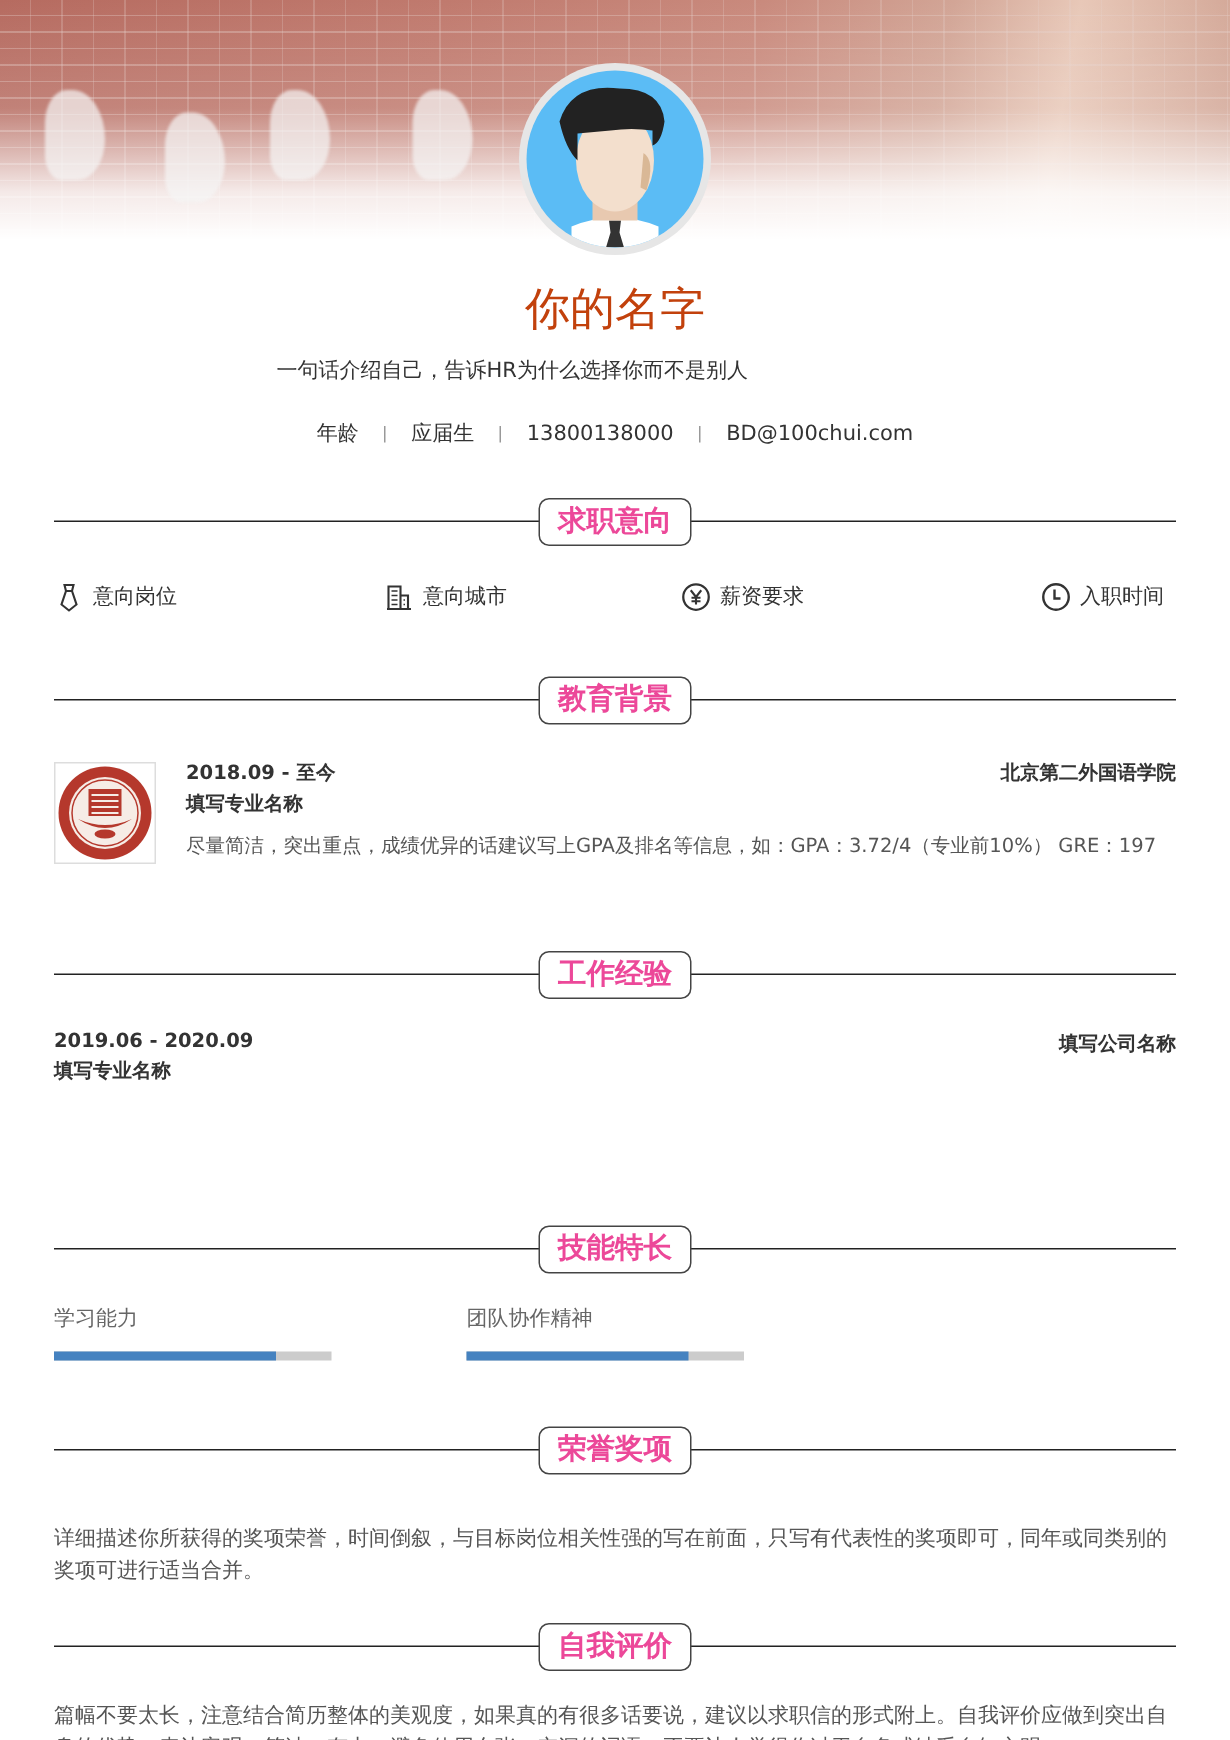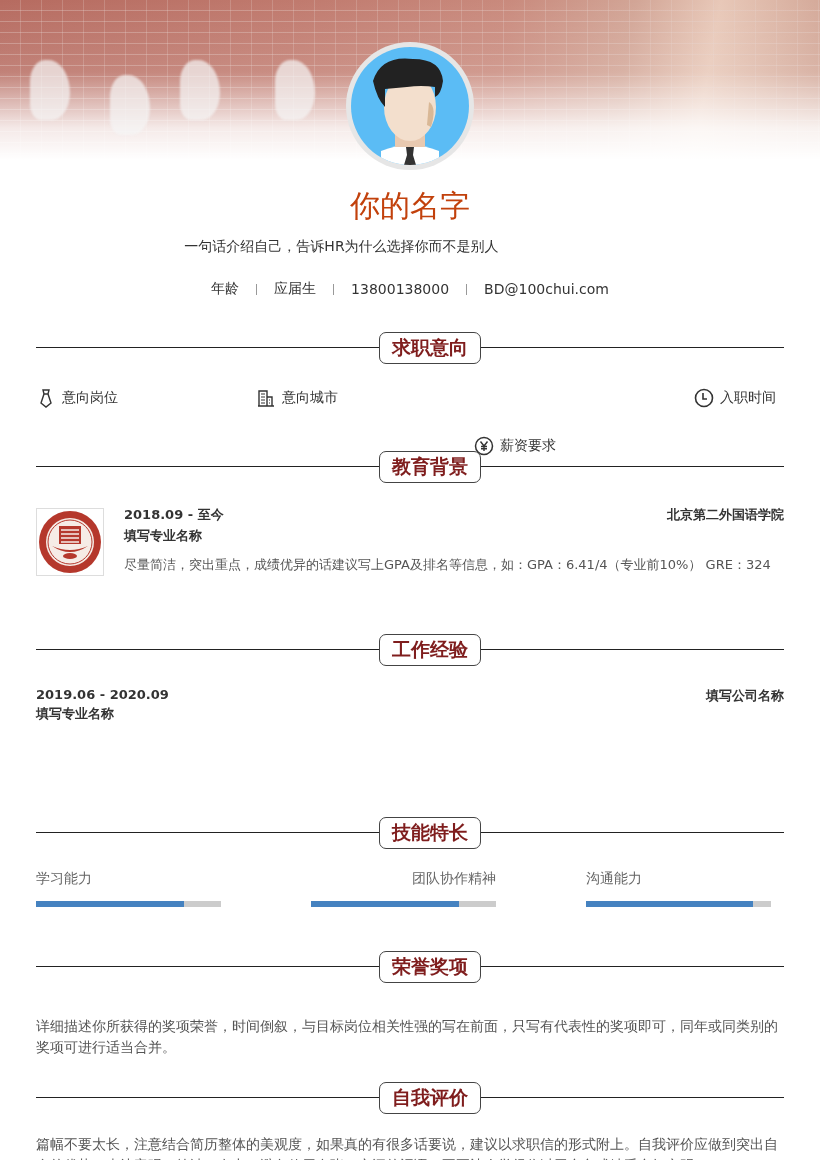--- a/index.html
+++ b/index.html
@@ -25,21 +25,21 @@
     .name { position: absolute; left: 0; width: 820px; top: 186px; text-align: center; font-size: 30px; color: #c2410c; }
     .intro { position: absolute; left: 0; width: 683px; top: 238px; text-align: center; font-size: 14px; color: #333; }
     .info-row { position: absolute; left: 0; width: 820px; top: 280px; display: flex; justify-content: center; align-items: center; font-size: 14px; color: #333; text-align: center; }
     .info-row .sep { width: 1px; height: 11px; background: #999; margin: 0 17px; }
 
     .section-title { position: absolute; left: 36px; width: 748px; height: 32px; }
     .section-title .line { position: absolute; left: 0; right: 0; top: 15px; height: 1px; background: #222; }
     .section-title .box {
       position: absolute; left: 323px; top: 0; width: 102px; height: 32px;
       border: 1.5px solid #444; border-radius: 7px; background: #fff;
-      text-align: center; line-height: 29px; font-size: 19px; font-weight: bold; color: #7f1d1d; margin-left: 20px;
+      text-align: center; line-height: 29px; font-size: 19px; font-weight: bold; color: #ec4899;
     }
 
     .intent-row { position: absolute; left: 36px; width: 748px; top: 388px; height: 22px; font-size: 14px; color: #333; }
     .intent-item { position: absolute; top: 0; display: flex; align-items: center; }
     .intent-item svg { margin-right: 6px; }
 
     .edu { position: absolute; left: 36px; top: 508px; width: 748px; }
     .logo { position: absolute; left: 0; top: 0; width: 68px; height: 68px; border: 1px solid #ddd; background: #fff; display: flex; align-items: center; justify-content: center; }
     .row-title { font-size: 13px; font-weight: bold; color: #333; }
     .right-title { position: absolute; right: 0; font-size: 13px; font-weight: bold; color: #333; }
@@ -98,21 +98,21 @@
     </svg>
     <span>意向岗位</span>
   </div>
   <div class="intent-item" style="left:220px;">
     <svg width="20" height="20" viewBox="0 0 20 20">
       <path d="M3 18 L3 3 L11 3 L11 18 M11 9 L16 9 L16 18 M2 18 L18 18" fill="none" stroke="#333" stroke-width="1.4"></path>
       <path d="M5 6 H9 M5 9 H9 M5 12 H9 M5 15 H9 M13 12 H14 M13 15 H14" stroke="#333" stroke-width="1"></path>
     </svg>
     <span>意向城市</span>
   </div>
-  <div class="intent-item" style="left:438px;margin-top:48px;">
+  <div class="intent-item" style="left:418px;">
     <svg width="20" height="20" viewBox="0 0 20 20">
       <circle cx="10" cy="10" r="8.5" fill="none" stroke="#333" stroke-width="1.5"></circle>
       <path d="M6.5 5.5 L10 10 L13.5 5.5 M10 10 L10 15 M7 10.5 H13 M7 12.8 H13" fill="none" stroke="#333" stroke-width="1.4"></path>
     </svg>
     <span>薪资要求</span>
   </div>
   <div class="intent-item" style="left:658px;">
     <svg width="20" height="20" viewBox="0 0 20 20">
       <circle cx="10" cy="10" r="8.5" fill="none" stroke="#333" stroke-width="1.6"></circle>
       <path d="M9 5 L9 11 L13 11" fill="none" stroke="#333" stroke-width="1.6"></path>
@@ -135,21 +135,21 @@
       <rect x="21" y="16" width="22" height="18" fill="#b5382c"></rect>
       <path d="M23 20 H41 M23 24 H41 M23 28 H41 M23 32 H41" stroke="#f6ece6" stroke-width="1.3"></path>
       <path d="M14 36 Q32 48 50 36 Q32 44 14 36 Z" fill="#b5382c"></path>
       <ellipse cx="32" cy="46" rx="7" ry="3" fill="#b5382c"></ellipse>
     </svg>
   </div>
   <div style="position:absolute; left:88px; top:-2px; width:660px;">
     <div class="row-title">2018.09 - 至今</div>
     <div class="right-title" style="top:0;">北京第二外国语学院</div>
     <div class="row-title" style="margin-top:3px;">填写专业名称</div>
-    <div class="desc" style="margin-top:9px;">尽量简洁，突出重点，成绩优异的话建议写上GPA及排名等信息，如：GPA：6.41/4（专业前10%） GRE：324</div>
+    <div class="desc" style="margin-top:9px;">尽量简洁，突出重点，成绩优异的话建议写上GPA及排名等信息，如：GPA：3.72/4（专业前10%） GRE：197</div>
   </div>
 </div>
 
 <div class="section-title" style="top:634px;">
   <div class="line"></div>
   <div class="box">工作经验</div>
 </div>
 
 <div style="position:absolute; left:36px; top:687px; width:748px;">
   <div class="row-title">2019.06 - 2020.09</div>
@@ -162,30 +162,24 @@
   <div class="box">技能特长</div>
 </div>
 
 <div class="skills">
   <div class="skill" style="left:0;">
     <div class="label">学习能力</div>
     <div class="track">
         <div class="fill" style="width: 80%; background: rgb(69, 130, 192);"></div>
       </div>
   </div>
-  <div class="skill" style="left:275px;text-align:right;">
+  <div class="skill" style="left:275px;">
     <div class="label">团队协作精神</div>
     <div class="track">
         <div class="fill" style="width: 80%; background: rgb(69, 130, 192);"></div>
-      </div>
-  </div>
-  <div class="skill" style="left:550px;">
-    <div class="label">沟通能力</div>
-    <div class="track">
-        <div class="fill" style="width: 90%; background: rgb(69, 130, 192);"></div>
       </div>
   </div>
 </div>
 
 <div class="section-title" style="top:951px;">
   <div class="line"></div>
   <div class="box">荣誉奖项</div>
 </div>
 
 <div class="desc" style="position:absolute; left:36px; top:1003px; width:748px; font-size:14px;margin-top:13px;">详细描述你所获得的奖项荣誉，时间倒叙，与目标岗位相关性强的写在前面，只写有代表性的奖项即可，同年或同类别的奖项可进行适当合并。</div>

